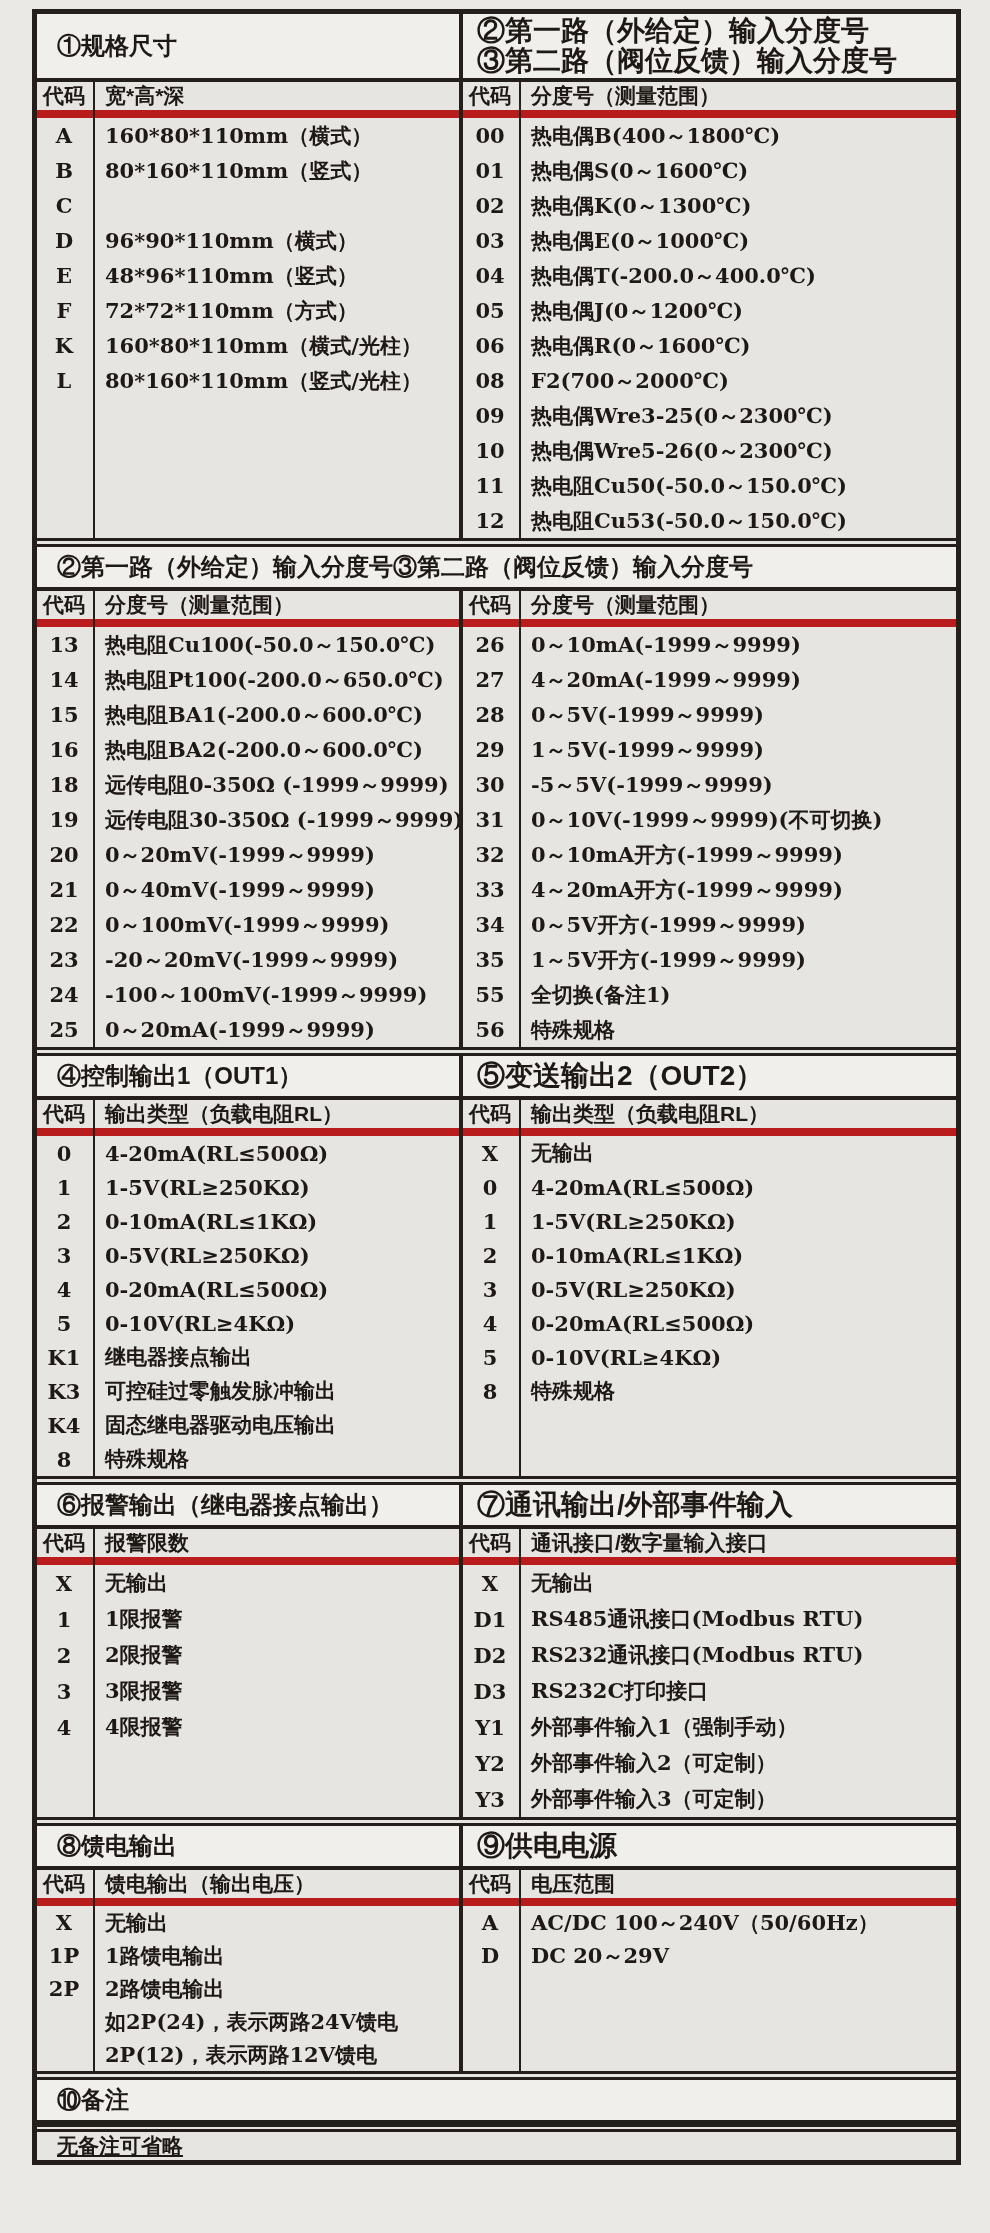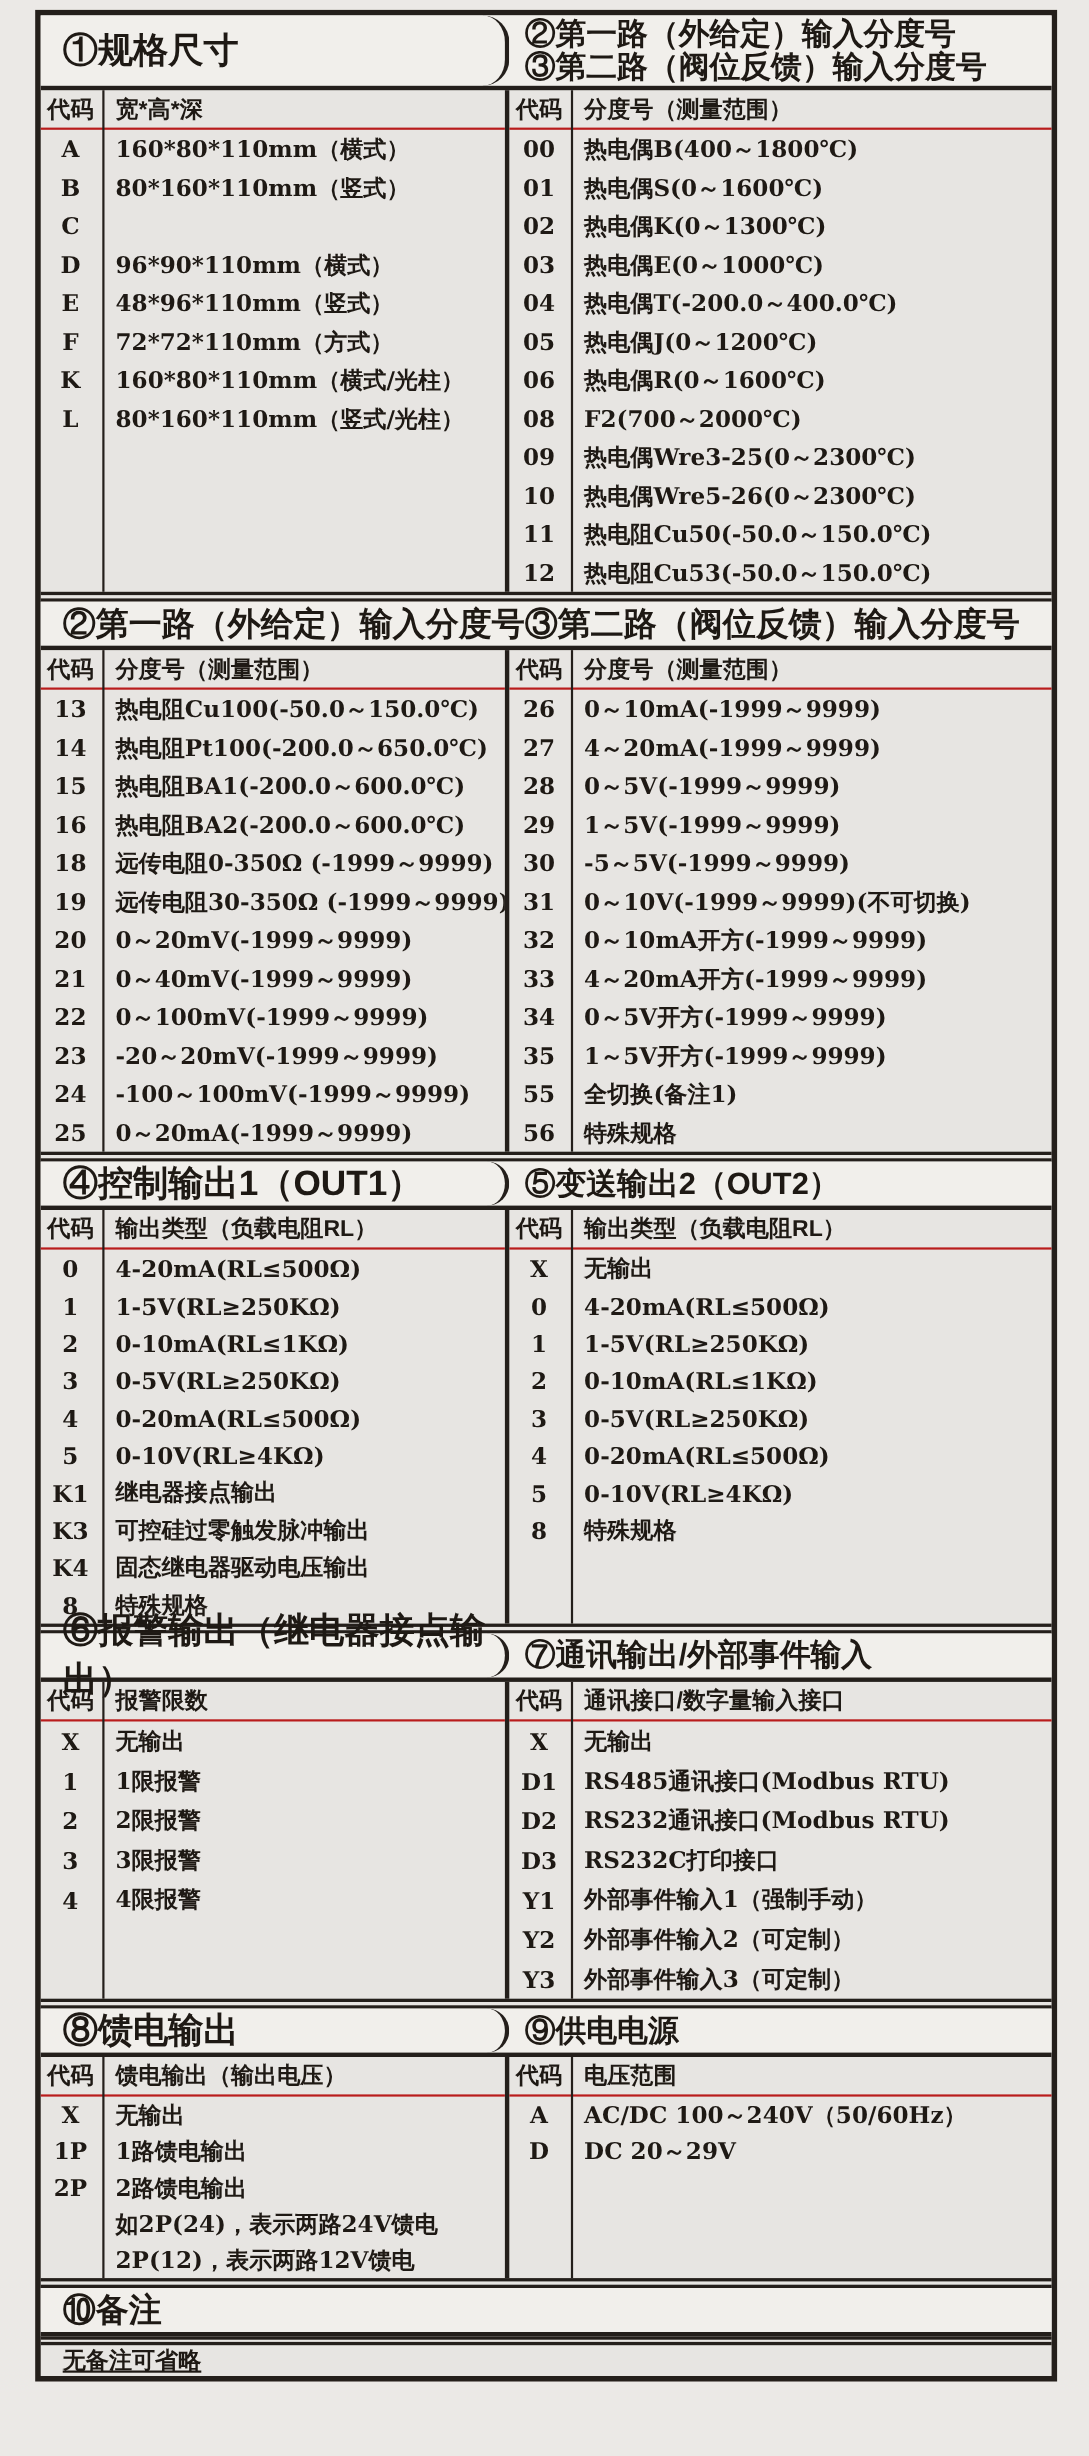--- a/index.html
+++ b/index.html
@@ -27,46 +27,46 @@
   .band {
     background: #f1efeb;
     border-bottom: 4px solid #241f1b;
     font-weight: bold;
   }
   .band.split { display: flex; align-items: stretch; }
   .b-left {
     width: 426px; flex: none;
     border-right: 4px solid #241f1b;
     display: flex; flex-direction: column; justify-content: center;
-    padding-left: 20px; font-size: 32px; border-radius: 24px;
+    padding-left: 20px; font-size: 24px;
   }
   .b-right {
     flex: 1;
     display: flex; flex-direction: column; justify-content: center;
     padding-left: 14px; font-size: 28px; line-height: 30px;
   }
   .band.full {
     display: flex; align-items: center;
-    padding-left: 20px; font-size: 30px;
+    padding-left: 20px; font-size: 24px;
   }
   .band.tall { height: 68px; }
   .band.slim { height: 44px; }
 
   
   .cols { display: flex; align-items: stretch; }
   .half { position: relative; }
   .half.l { width: 426px; flex: none; border-right: 4px solid #241f1b; }
   .half.r { flex: 1; }
   .vline {
     position: absolute; left: 56px; top: 0; bottom: 0;
     width: 2px; background: #241f1b;
   }
   .hrow {
     height: 36px; display: flex; align-items: center;
-    border-bottom: 2px solid #b91c1c;
+    border-bottom: 8px solid #b91c1c;
     font-weight: bold; font-size: 21px;
   }
   .row {
     height: var(--rh, 35px);
     display: flex; align-items: center;
     font-size: 21px; font-weight: 600;
     font-family: "DejaVu Serif", "Liberation Serif", serif;
   }
   .code { width: 56px; flex: none; text-align: center; padding-right: 2px; }
   .desc { flex: 1; padding-left: 12px; white-space: nowrap; overflow: hidden; }

